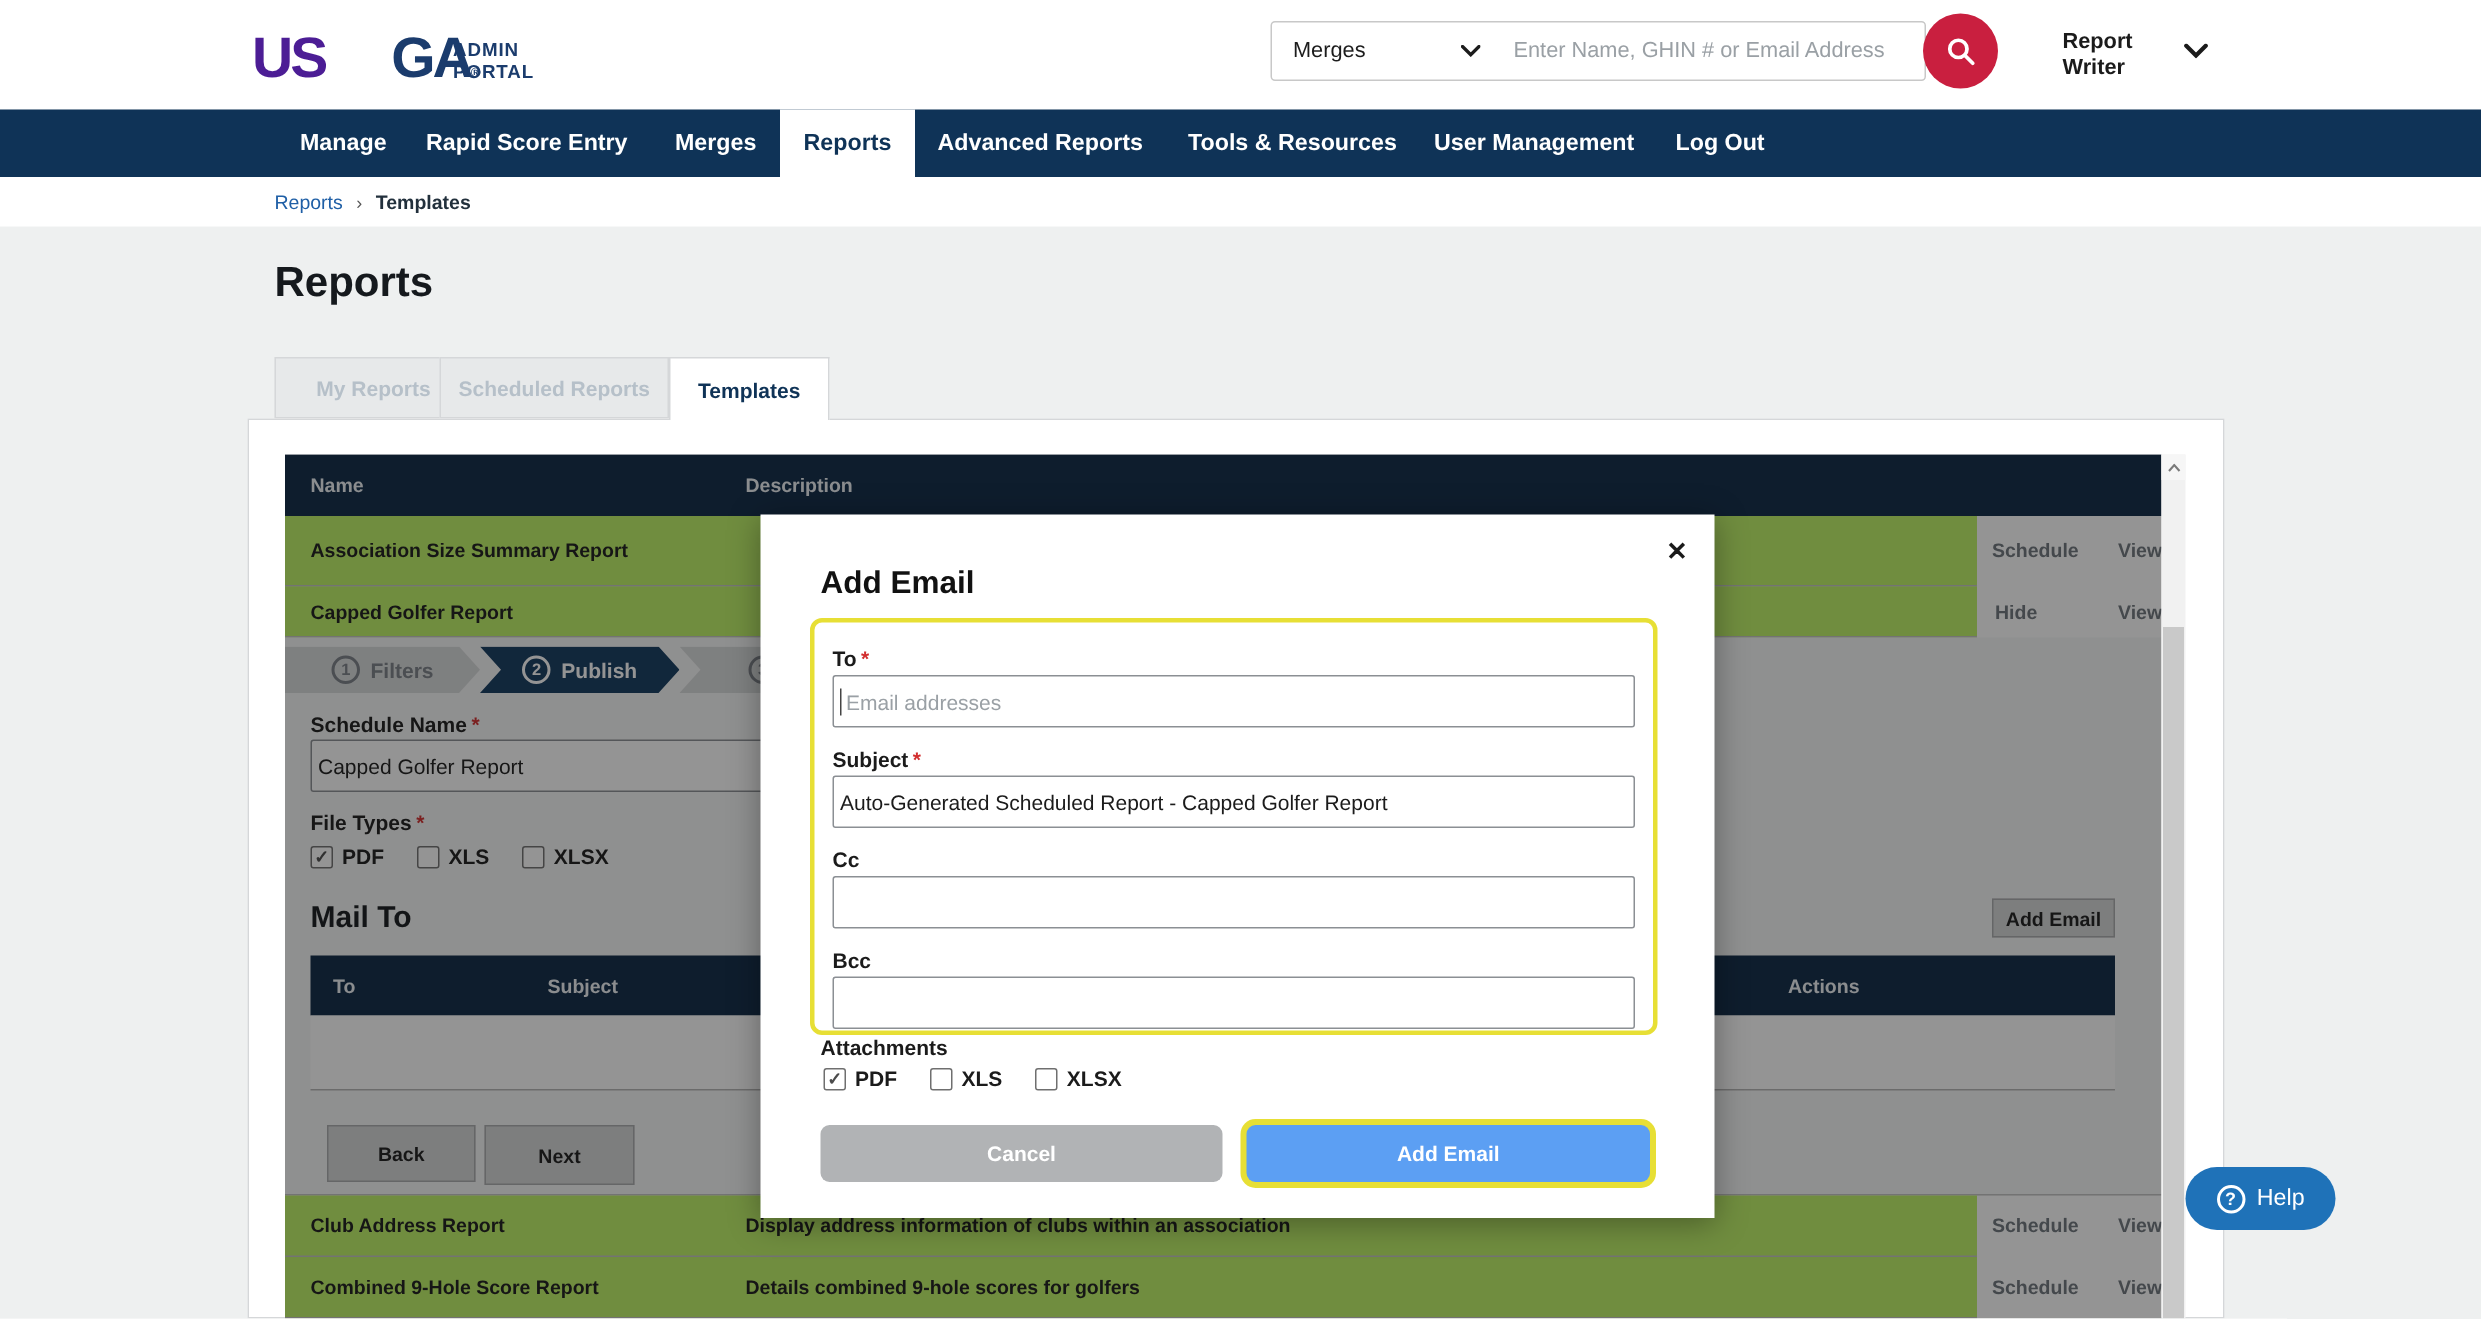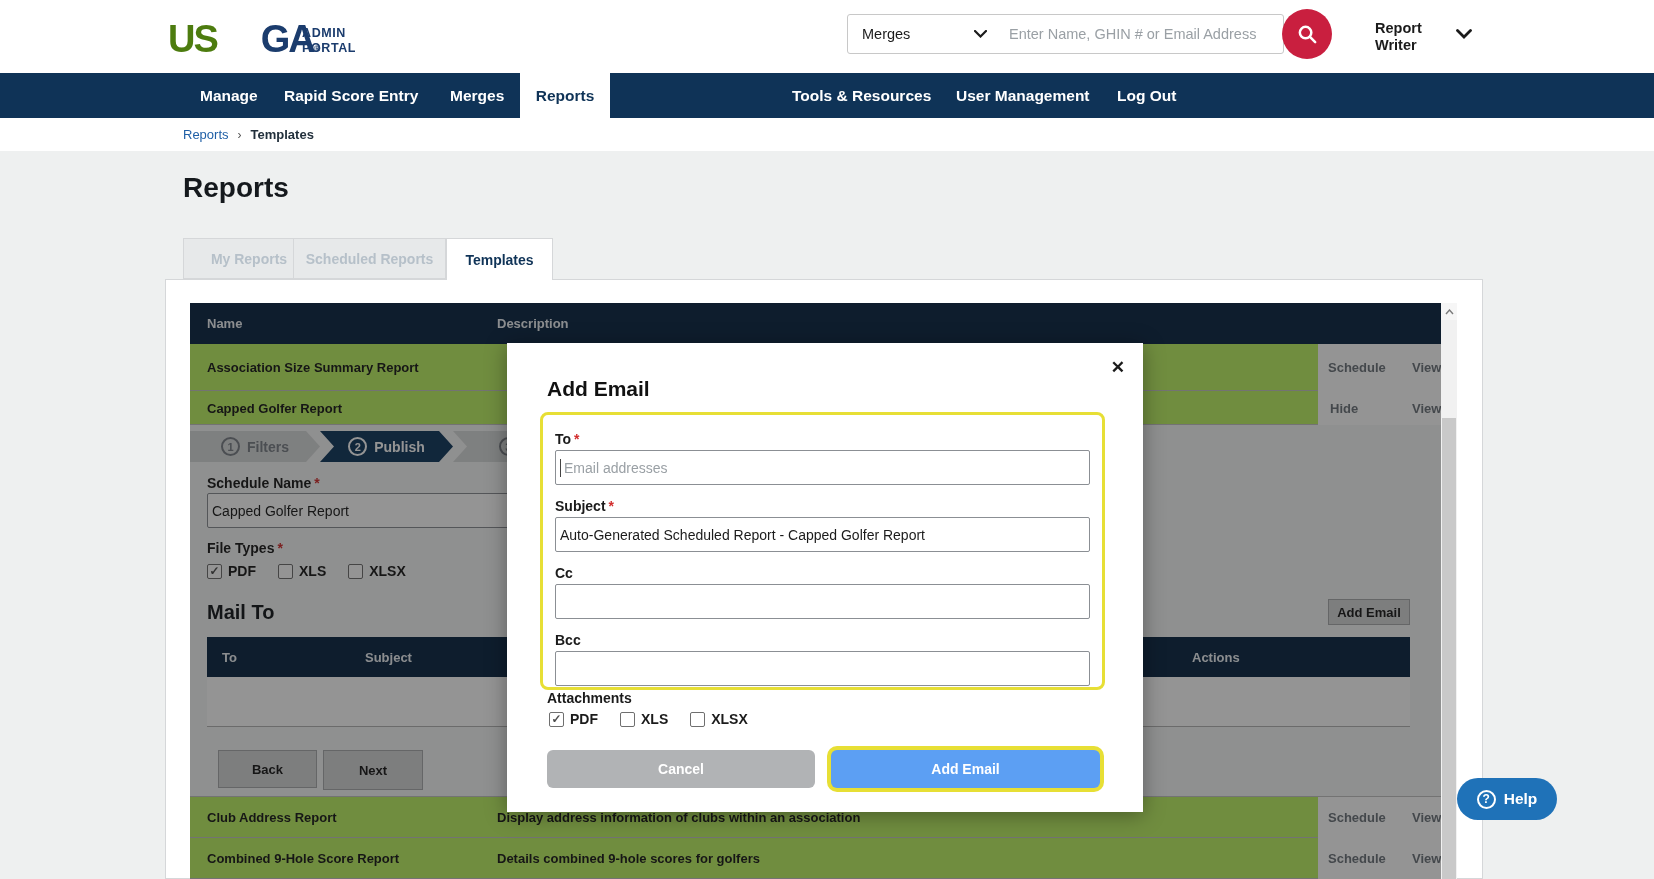--- a/index.html
+++ b/index.html
@@ -3,21 +3,21 @@
 <meta charset="utf-8">
 <style>
   * { margin:0; padding:0; box-sizing:border-box; }
   body { font-family:"Liberation Sans", sans-serif; background:#eef0f0; }
   #screen { position:relative; width:1654px; height:879px; overflow:hidden; background:#eef0f0; }
   .abs { position:absolute; }
 
   
   .top-header { left:0; top:0; width:1654px; height:73px; background:#fff; }
   .logo-usga { left:168px; top:18px; font-weight:bold; font-size:38px; letter-spacing:-2px; }
-  .logo-us { color:#4d7c0f; }
+  .logo-us { color:#4c1d95; }
   .logo-ga { color:#1b3c6d;margin-left:44px; }
   .logo-reg { font-size:9px; color:#1b3c6d; letter-spacing:0; vertical-align:baseline; }
   .logo-sub { left:302px; top:26px; color:#1b3c6d; font-weight:bold; font-size:12.5px; line-height:15px; letter-spacing:.6px; }
 
   .search-wrap { left:847px; top:14px; width:437px; height:40px; border:1px solid #c8c8c8; border-radius:3px; background:#fff; display:flex; align-items:center; }
   .search-cat { margin-left:14px; font-size:14.5px; color:#1c1c1c; width:112px; cursor:pointer; }
   .chev { width:13px; height:8px; display:inline-block; }
   .search-ph { margin-left:22px; font-size:14.5px; color:#98a0a6; }
   .search-btn { left:1282px; top:9px; width:50px; height:50px; border-radius:50%; background:#c91f3f; display:flex; align-items:center; justify-content:center; cursor:pointer; }
   .report-writer { left:1375px; top:20px; font-size:14.5px; font-weight:bold; color:#1b1b1b; line-height:17px; cursor:pointer; }
@@ -90,21 +90,21 @@
   .ph { color:#9aa0a5; }
   .attach-lbl { position:absolute; left:40px; top:347px; }
   .attach-row { position:absolute; left:42px; top:368px; }
   .btn { position:absolute; top:407px; height:38px; border-radius:6px; color:#fff; font-size:14px; font-weight:bold; display:flex; align-items:center; justify-content:center; cursor:pointer; }
   .btn-cancel { left:40px; width:268px; background:#b1b3b5; }
   .btn-primary { left:324px; width:269px; background:#5c9ff3; box-shadow:0 0 0 4px #e7df35; }
 
   
   .help-btn { left:1457px; top:778px; width:100px; height:42px; border-radius:21px; background:#1f72b8; display:flex; align-items:center; justify-content:center; gap:8px; z-index:20; cursor:pointer; }
   .help-q { width:19px; height:19px; border:2px solid #fff; border-radius:50%; color:#fff; font-size:12px; font-weight:bold; display:flex; align-items:center; justify-content:center; }
-  .help-lbl { color:#fff; font-size:15.5px; font-weight:bold; }
+  .help-lbl { color:#fff; font-size:15.5px; font-weight:normal; }
 </style>
 </head>
 <body>
 
 <div id="screen">
 
   <div class="abs top-header">
     <div class="abs logo-usga"><span class="logo-us">US</span><span class="logo-ga">GA</span><span class="logo-reg">®</span></div>
     <div class="abs logo-sub">
       <div>ADMIN</div>
@@ -132,20 +132,21 @@
     <svg class="abs rw-chev" width="16" height="10" viewBox="0 0 16 10">
         <polyline points="1.5,1.5 8,8 14.5,1.5" fill="none" stroke="#1b1b1b" stroke-width="2.8" stroke-linecap="round"></polyline>
       </svg>
   </div>
 
   <div class="abs nav">
     <span class="nav-item" style="left:200px">Manage</span>
     <span class="nav-item" style="left:284px">Rapid Score Entry</span>
     <span class="nav-item" style="left:450px">Merges</span>
     <span class="nav-item active" style="left:520px; width:90px">Reports</span>
+    <span class="nav-item" style="left:625px">Advanced Reports</span>
     <span class="nav-item" style="left:956px">User Management</span>
     <span class="nav-item" style="left:792px">Tools &amp; Resources</span>
     <span class="nav-item" style="left:1117px">Log Out</span>
   </div>
 
   <div class="abs crumb-bar">
     <span class="crumb-link">Reports</span>
     <span class="crumb-sep">›</span>
     <span class="crumb-cur">Templates</span>
   </div>

